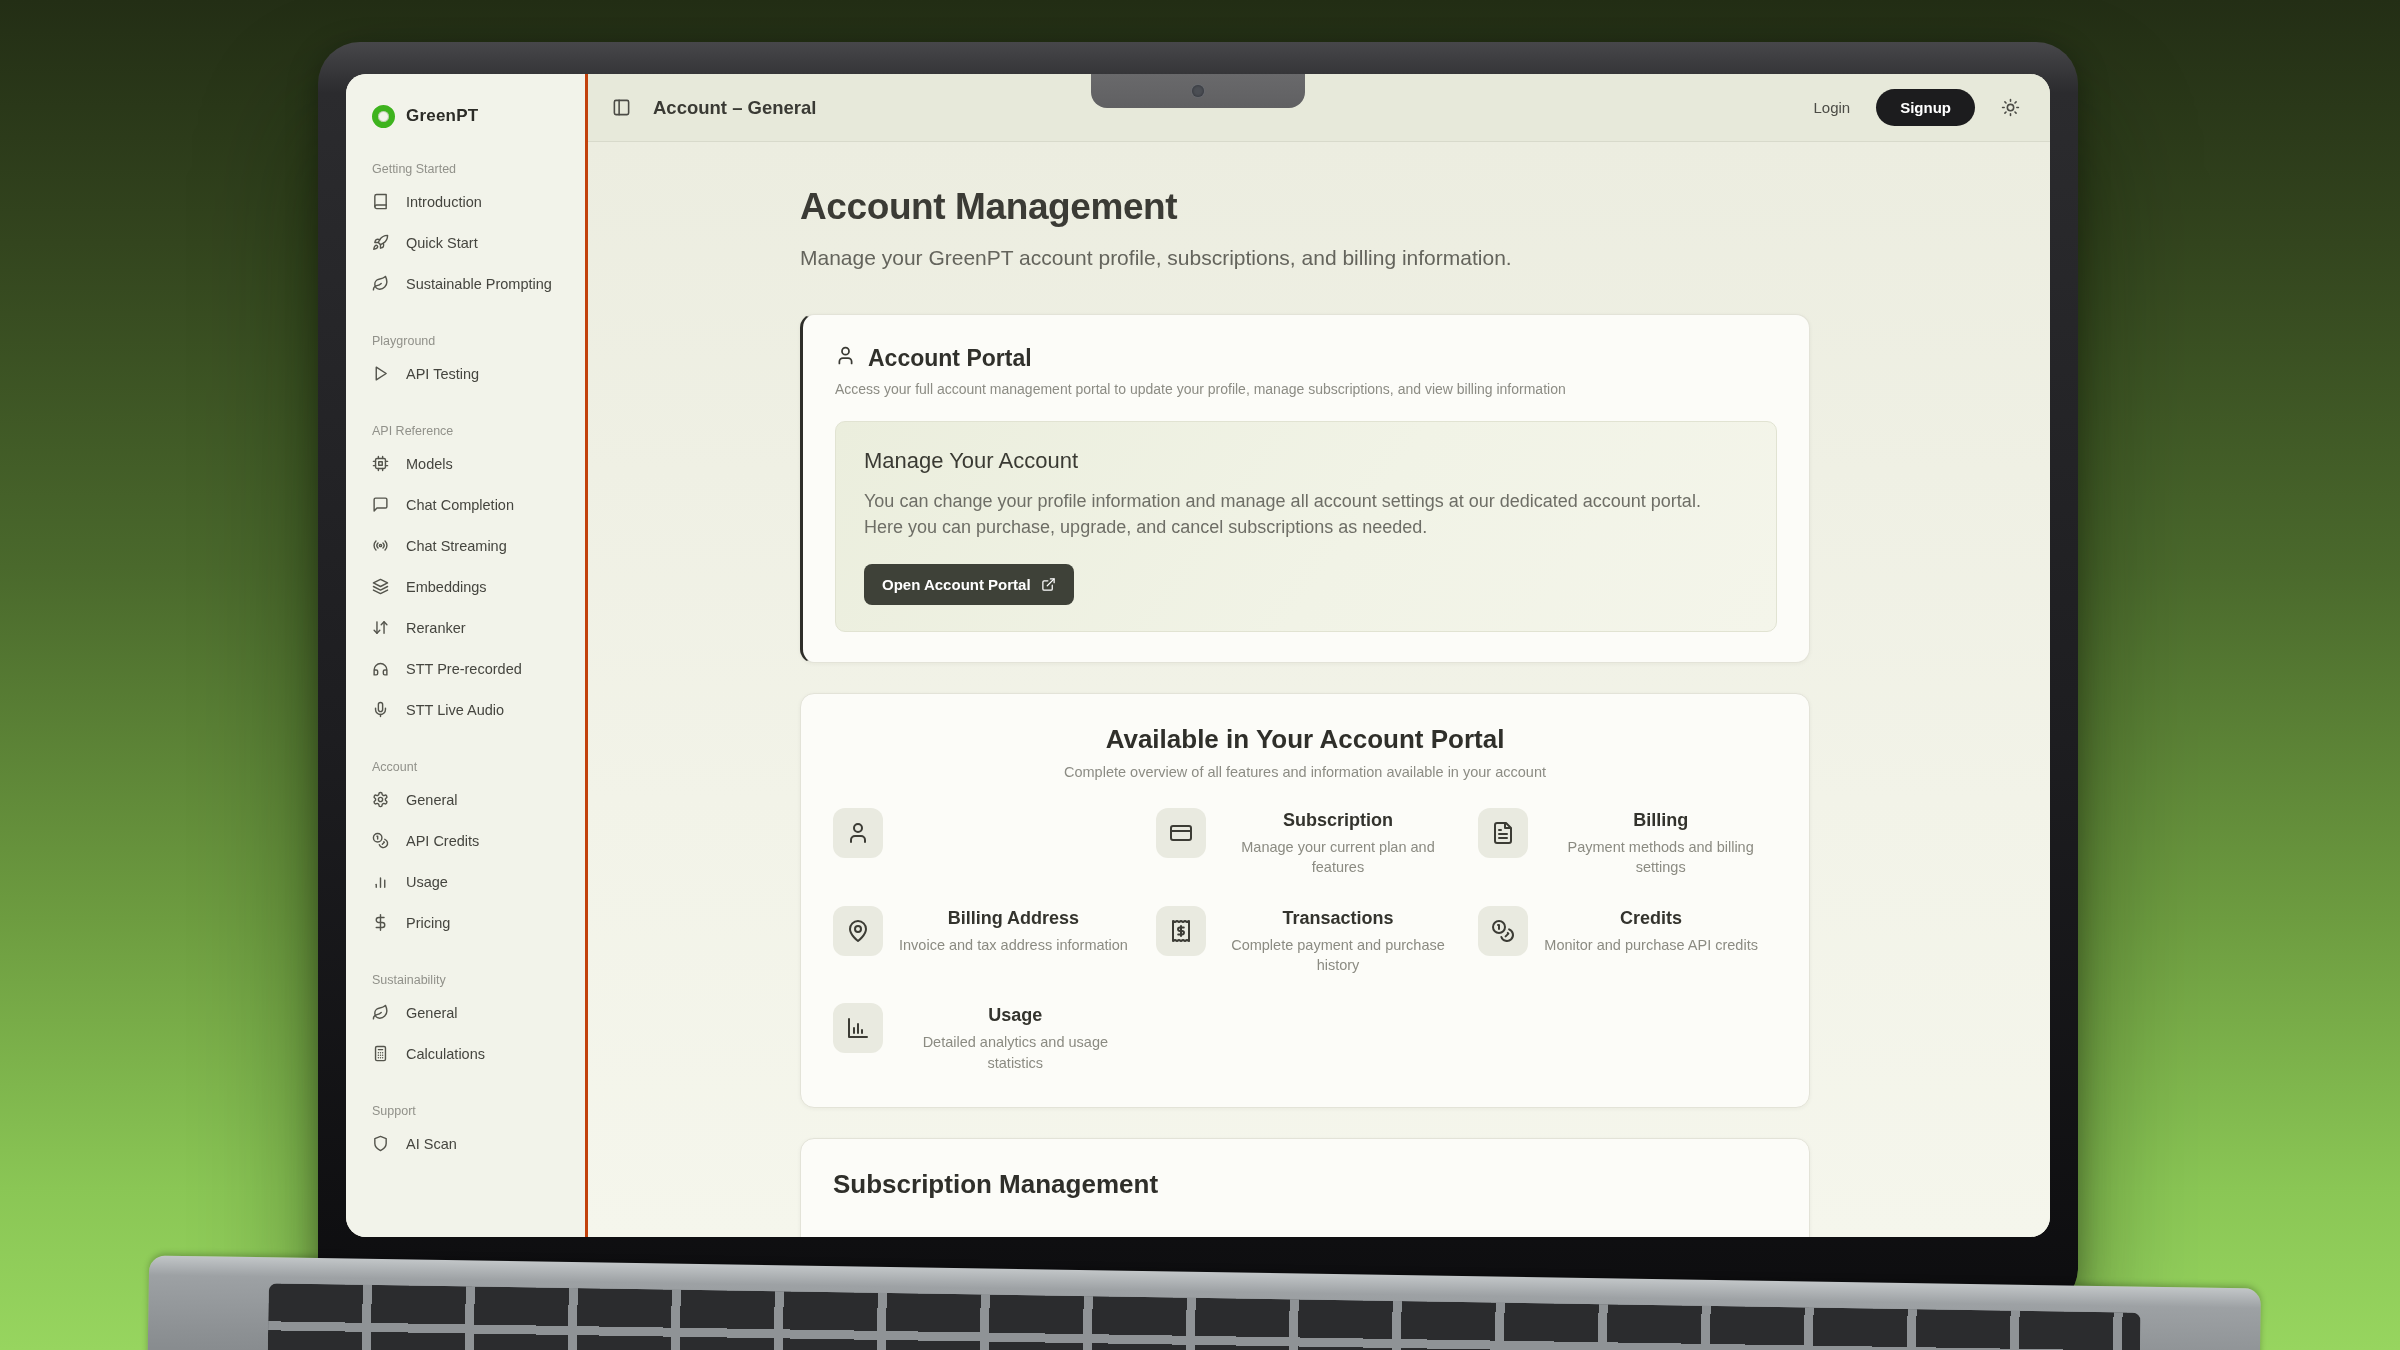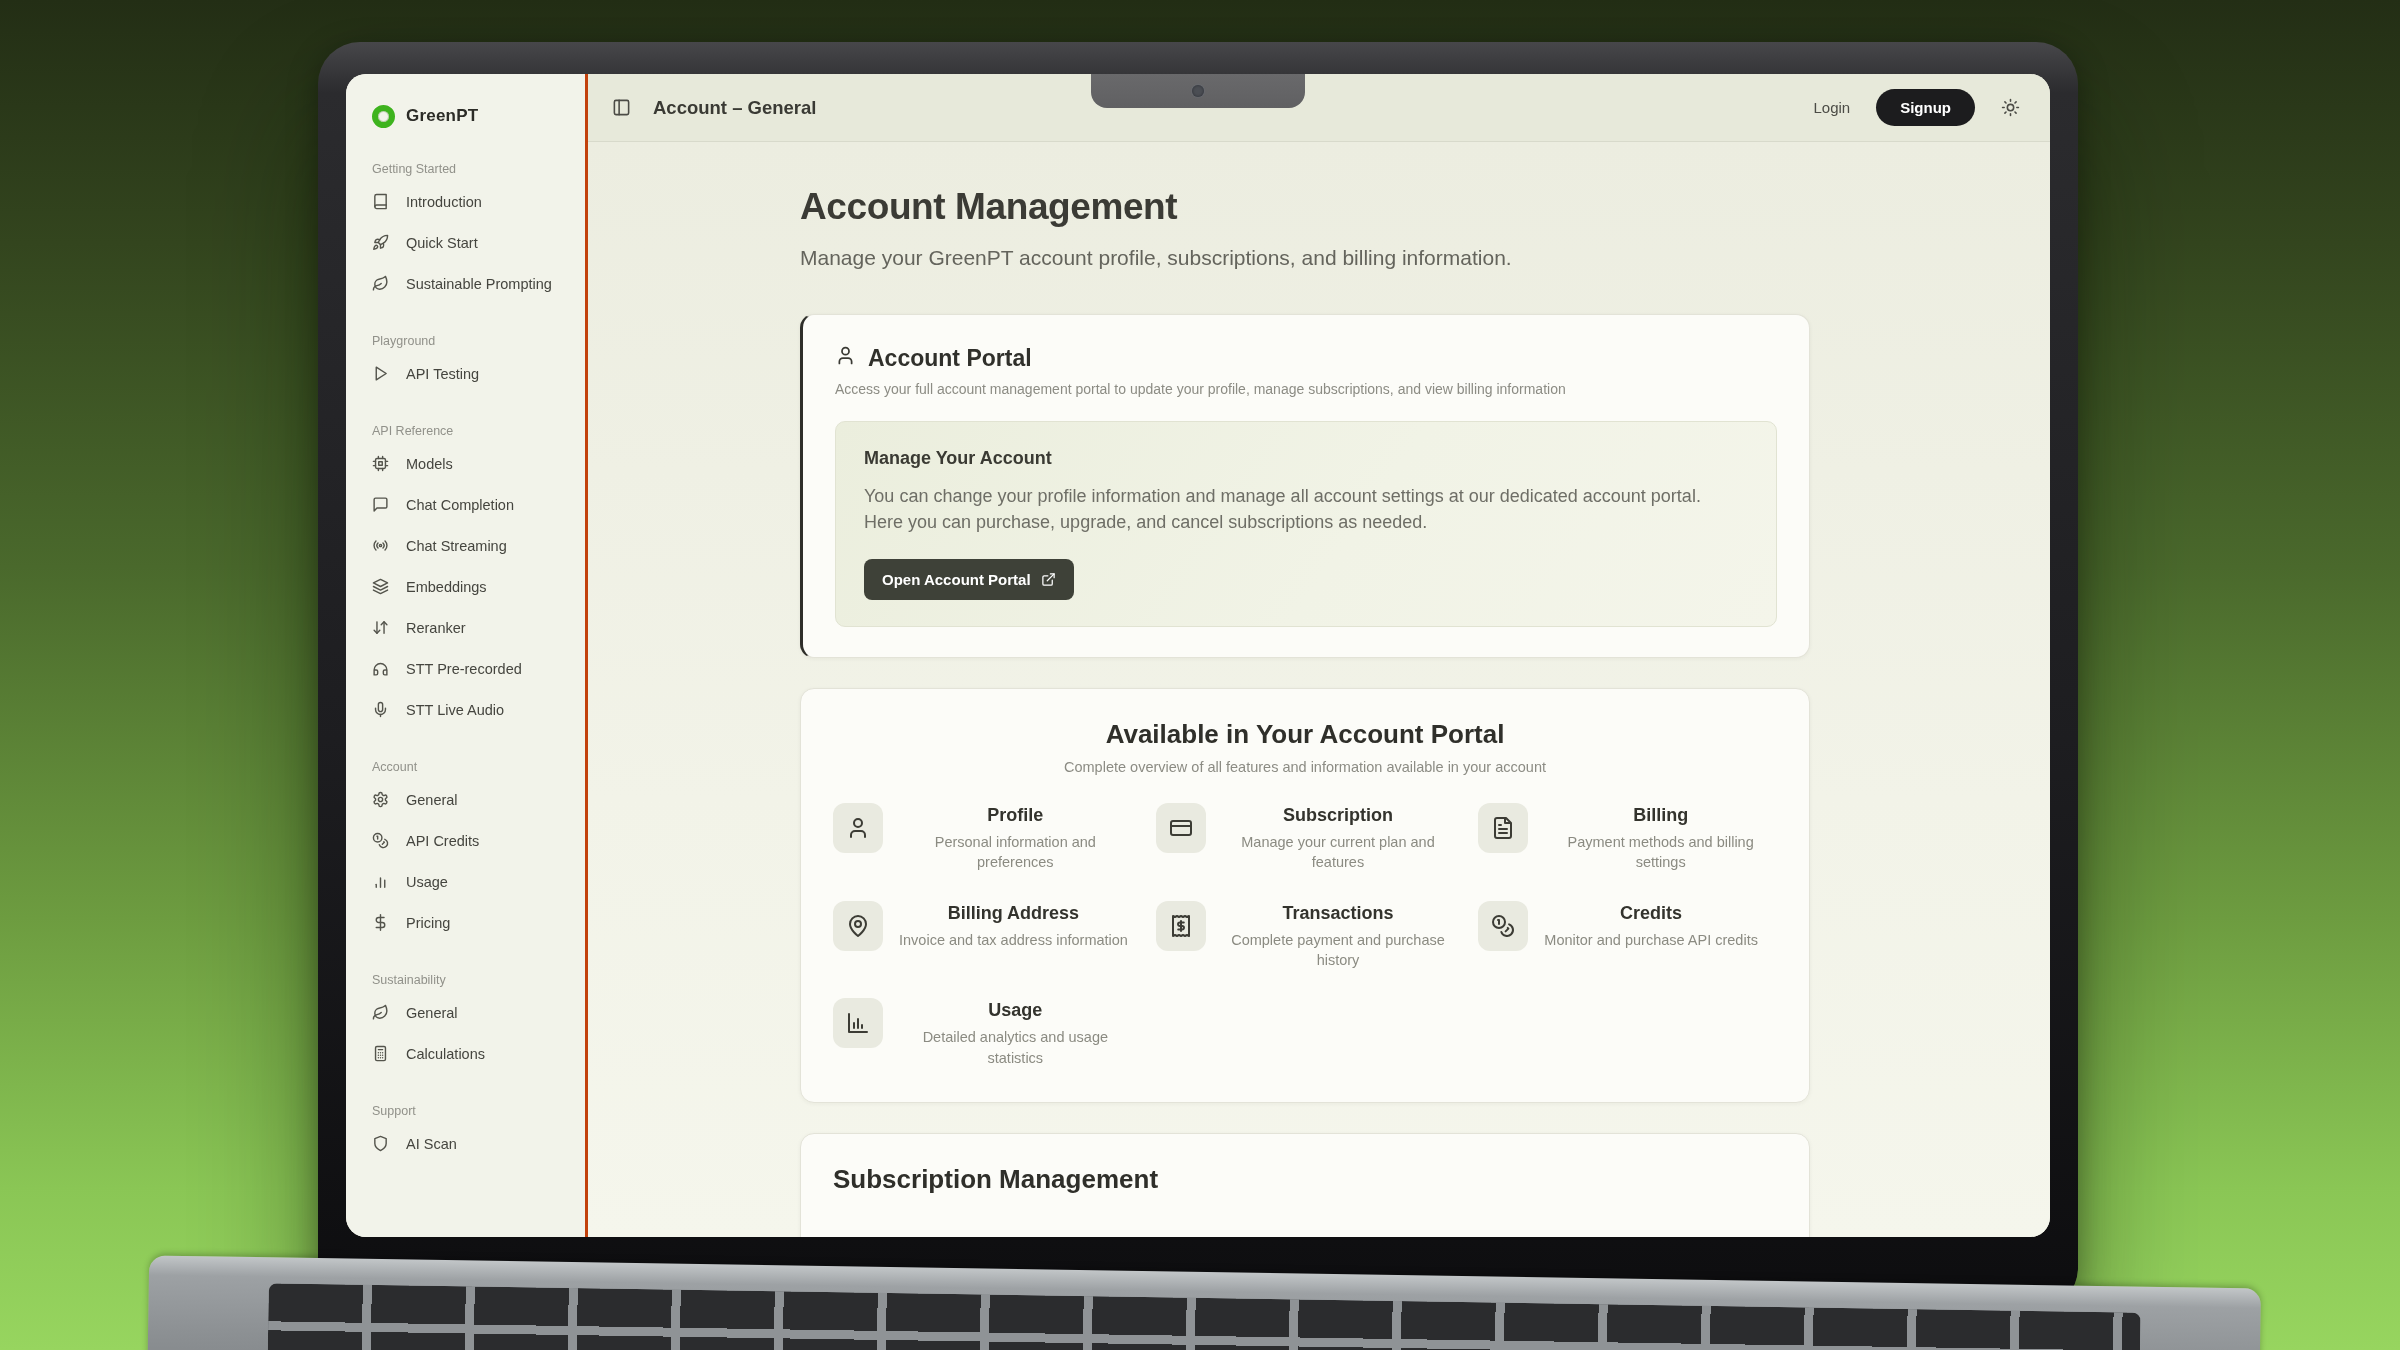--- a/index.html
+++ b/index.html
@@ -63,21 +63,21 @@
   .card { background:#fcfcf8; border:1px solid #e3e3d8; border-radius:14px;
     box-shadow:0 1px 4px rgba(40,40,20,.05); }
   .card-portal { margin-top:44px; padding:30px 32px; border-left:3px solid #2e2e29; }
   .cp-head { display:flex; align-items:flex-start; gap:12px; }
   .cp-head .i { width:21px; height:21px; color:#3a3a34; }
   .cp-title { font-size:23px; font-weight:bold; color:#30302b; }
   .cp-sub { margin-top:9px; font-size:14px; color:#8c8c84; }
 
   .panel { margin-top:24px; background:linear-gradient(125deg,#ebeedd 0%,#f1f3e6 55%,#f4f5ea 100%);
     border:1px solid #e1e3d2; border-radius:10px; padding:26px 28px; }
-  .panel-title { font-size:18px; font-weight:bold; color:#3a3a33; }
+  .panel-title { font-size:22px; font-weight:normal; color:#3a3a33; }
   .panel-body { margin-top:14px; font-size:18px; color:#6e6e66; line-height:1.45; max-width:880px; }
   .panel-btn { margin-top:24px; display:inline-flex; align-items:center; gap:10px;
     background:#3e4138; color:#fff; font-size:15px; font-weight:bold;
     padding:12px 18px; border-radius:8px; border:none; cursor:pointer;
     font-family:"Liberation Sans", sans-serif; }
   .panel-btn .i { width:15px; height:15px; }
 
   .card-features { margin-top:30px; padding:30px 32px 34px;text-align:center; }
   .cf-title { font-size:26px; font-weight:bold; color:#2f2f2a; }
   .cf-sub { margin-top:9px; font-size:14.5px; color:#8c8c84; }
@@ -322,24 +322,20 @@
 
             <div class="feat-grid">
 
               <div class="feat">
                 <div class="feat-icon">
                     <svg class="i" viewBox="0 0 24 24" fill="none" stroke="currentColor" stroke-width="2" stroke-linecap="round" stroke-linejoin="round">
                       <path d="M19 21v-2a4 4 0 0 0-4-4H9a4 4 0 0 0-4 4v2"></path>
                       <circle cx="12" cy="7" r="4"></circle>
                     </svg>
                   </div>
-                <div>
-                    <div class="feat-title">Profile</div>
-                <div class="feat-desc">Personal information and preferences</div>
-                  </div>
               </div>
 
               <div class="feat">
                 <div class="feat-icon">
                     <svg class="i" viewBox="0 0 24 24" fill="none" stroke="currentColor" stroke-width="2" stroke-linecap="round" stroke-linejoin="round">
                       <rect x="2" y="5" width="20" height="14" rx="2"></rect>
                       <path d="M2 10h20"></path>
                     </svg>
                   </div>
                 <div>

